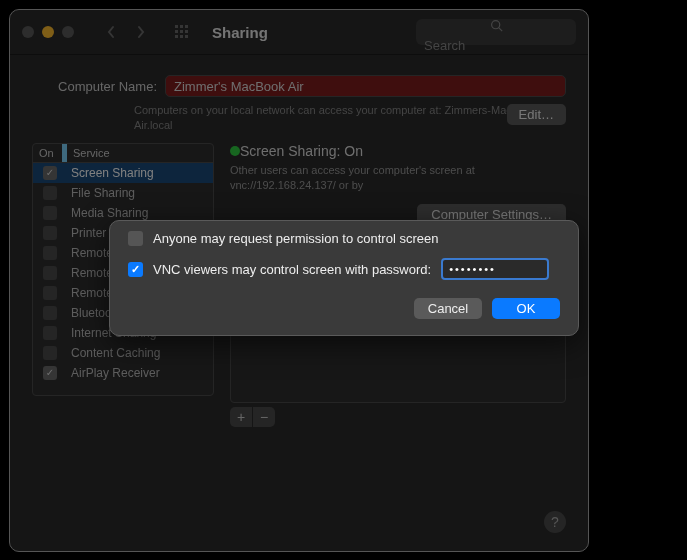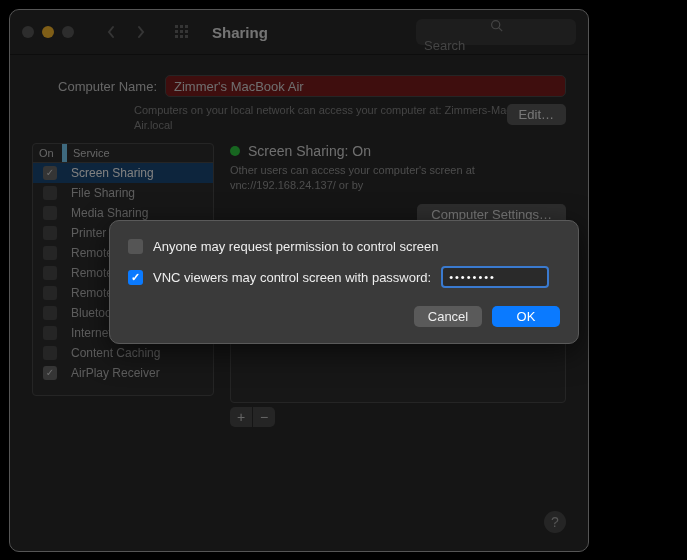--- a/index.html
+++ b/index.html
@@ -112,21 +112,21 @@
     .svc-check .cb {
       width: 14px; height: 14px; border-radius: 3px;
       background: #4a4a4a; display: flex; align-items: center; justify-content: center;
     }
     .svc-check .cb.on { background: #6a6a6a; }
     .svc-check .cb.on::after { content: "✓"; color: #ddd; font-size: 10px; }
     .svc-label { flex: 1; padding: 0 4px; color: #bbb; white-space: nowrap; overflow: hidden; }
     .svc-row.sel .svc-label { color: #fff; }
     
     .detail { flex: 1; font-size: 13px; }
-    .status-row { display: flex; align-items: center; gap: 8px; margin-bottom: 4px; }
+    .status-row { display: flex; align-items: center; margin-bottom: 4px; }
     .status-dot { width: 10px; height: 10px; border-radius: 50%; background: #2ecc40; }
     .status-text { color: #ddd; font-size: 14px; }
     .status-sub { color: #999; font-size: 11px; line-height: 1.4; margin-bottom: 10px; }
     
     .cs-btn-row { display: flex; justify-content: flex-end; margin-bottom: 12px; }
     .cs-btn { background: #5a5a5a; border: none; color: #eee; font-size: 13px; padding: 3px 14px; border-radius: 5px; }
     
     .admin-box {
       border: 1px solid #4a4a4a;
       border-radius: 4px;
@@ -163,21 +163,21 @@
     
     
     .sheet {
       position: absolute;
       z-index: 10;
       left: 109px; top: 220px;
       width: 470px;
       background: #3a3a3a;
       border: 1px solid #5a5a5a;
       border-radius: 10px;
-      padding: 18px 18px 16px 18px;
+      padding: 10px 18px 16px 18px;
       box-shadow: 0 8px 30px rgba(0,0,0,0.6);
     }
     .opt-row { display: flex; align-items: center; gap: 10px; margin-bottom: 12px; }
     .opt-cb {
       width: 15px; height: 15px;
       border-radius: 3px;
       flex-shrink: 0;
       display: flex; align-items: center; justify-content: center;
     }
     .opt-cb.off { background: #555; }

